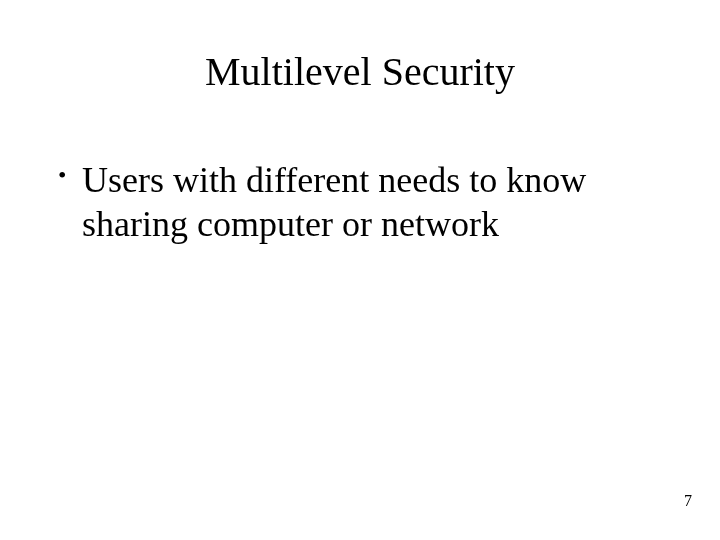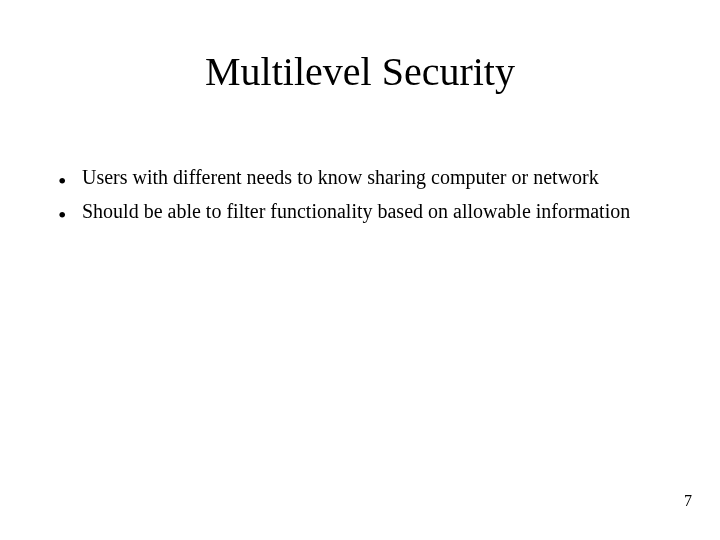--- a/index.html
+++ b/index.html
@@ -33,23 +33,23 @@
     right: 54px;
   }
   ul.bullets {
     margin: 0;
     padding: 0;
     list-style: none;
   }
   ul.bullets li {
     position: relative;
     padding-left: 28px;
-    font-size: 20px;
+    font-size: 36px;
     line-height: 1.22;
-    margin: 10px 0 4px 0;
+    margin: 4px 0 4px 0;
   }
   ul.bullets li::before {
     content: "•";
     position: absolute;
     left: 4px;
     top: 0;
     font-size: 24px;
     line-height: 1.4;
   }
   .pagenum {
@@ -61,18 +61,17 @@
 </style>
 </head>
 <body>
 
 <div class="slide">
   <div class="title">Multilevel Security</div>
 
   <div class="body">
     <ul class="bullets">
       <li>Users with different needs to know sharing computer or network</li>
-      <li>Should be able to filter functionality based on allowable information</li>
     </ul>
   </div>
 
   <div class="pagenum">7</div>
 </div>
 
 </body></html>

